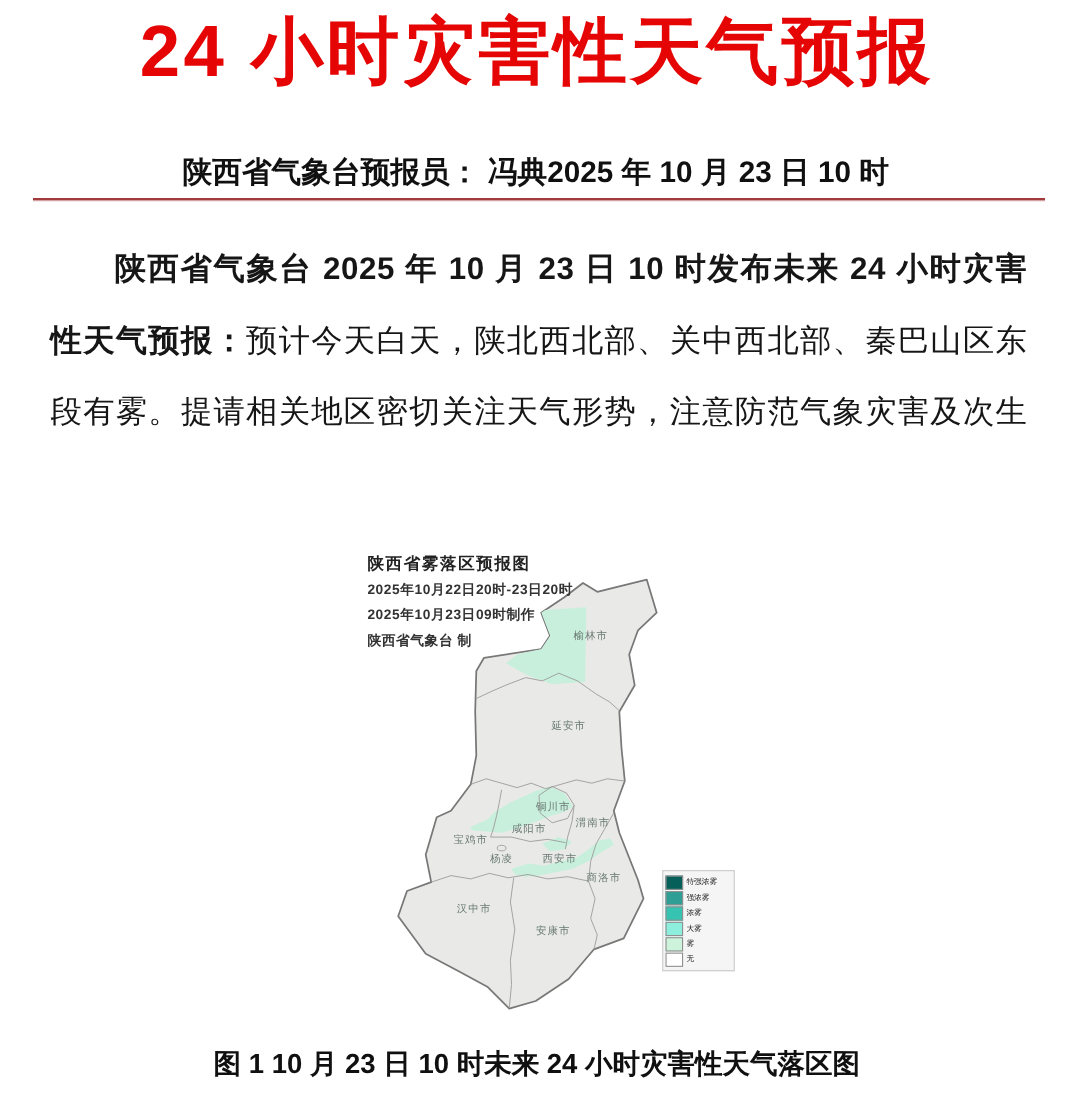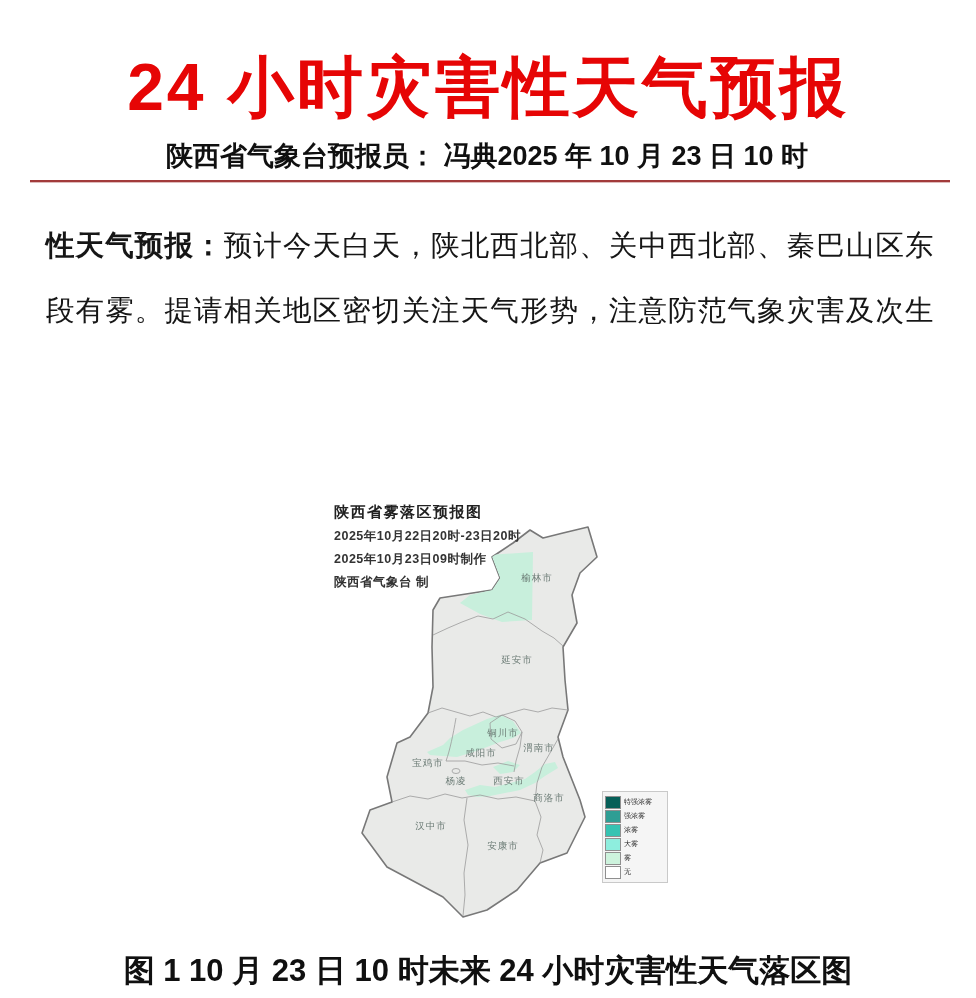--- a/index.html
+++ b/index.html
@@ -3,21 +3,21 @@
 <meta charset="utf-8">
 <style>
   html,body{margin:0;padding:0;background:#ffffff;}
   .page{
     position:relative;width:976px;height:998px;background:#ffffff;
     font-family:"Liberation Sans",sans-serif;overflow:hidden;color:#141414;
   }
   .doc-title{
     position:absolute;top:2px;left:0;width:100%;text-align:center;
     font-size:66px;font-weight:900;letter-spacing:3px;
-    color:var(--title_red,#e60505);white-space:nowrap;margin-top:41px;
+    color:var(--title_red,#e60505);white-space:nowrap;
   }
   .meta-line{
     position:absolute;top:138px;left:32px;right:34px;
     display:flex;justify-content:center;align-items:baseline;
     font-size:27px;font-weight:700;color:#101010;white-space:nowrap;
   }
   .red-rule{
     position:absolute;top:180px;left:30px;right:26px;height:2px;
     background:var(--rule_red,#a23b3b);
     box-shadow:0 1px 0 rgba(162,59,59,.35);
@@ -47,39 +47,40 @@
   .legend{
     position:absolute;left:272px;top:296px;width:60px;z-index:2;
     background:var(--legend_bg,#f5f5f5);border:1px solid #c9c9c9;
     padding:3px 2px;display:flex;flex-direction:column;
   }
   .lg-row{display:flex;align-items:center;height:14px;}
   .lg-swatch{width:16px;height:13px;border:1px solid #8f8f8f;box-sizing:border-box;flex:none;}
   .lg-label{font-size:7px;color:#222;margin-left:3px;white-space:nowrap;transform-origin:left center;}
   .fig-caption{
     position:absolute;top:950px;left:0;width:100%;text-align:center;
-    font-size:31px;font-weight:700;color:#101010;white-space:nowrap;
+    font-size:25px;font-weight:700;color:#101010;white-space:nowrap;
   }
 </style>
 </head>
 <body>
 
 <div class="page">
 
   <div class="doc-title">24 小时灾害性天气预报</div>
 
   <div class="meta-line">
     <span>陕西省气象台</span>
     <span>预报员： 冯典</span>
     <span>2025 年 10 月 23 日 10 时</span>
   </div>
 
   <div class="red-rule"></div>
 
   <div class="body-para">
+    <div class="body-line indent"><span class="b">陕西省气象台 2025 年 10 月 23 日 10 时发布未来 24 小时灾害</span><span></span></div>
     <div class="body-line"><span class="b">性天气预报：</span><span>预计今天白天，陕北西北部、关中西北部、秦巴山区东</span></div>
     <div class="body-line"><span class="b"></span><span>段有雾。提请相关地区密切关注天气形势，注意防范气象灾害及次生</span></div>
   </div>
 
   <div class="map-fig">
 
     <div class="map-head">
       <div class="mh-title">陕西省雾落区预报图</div>
       <div class="mh-line">2025年10月22日20时-23日20时</div>
       <div class="mh-line">2025年10月23日09时制作</div>

